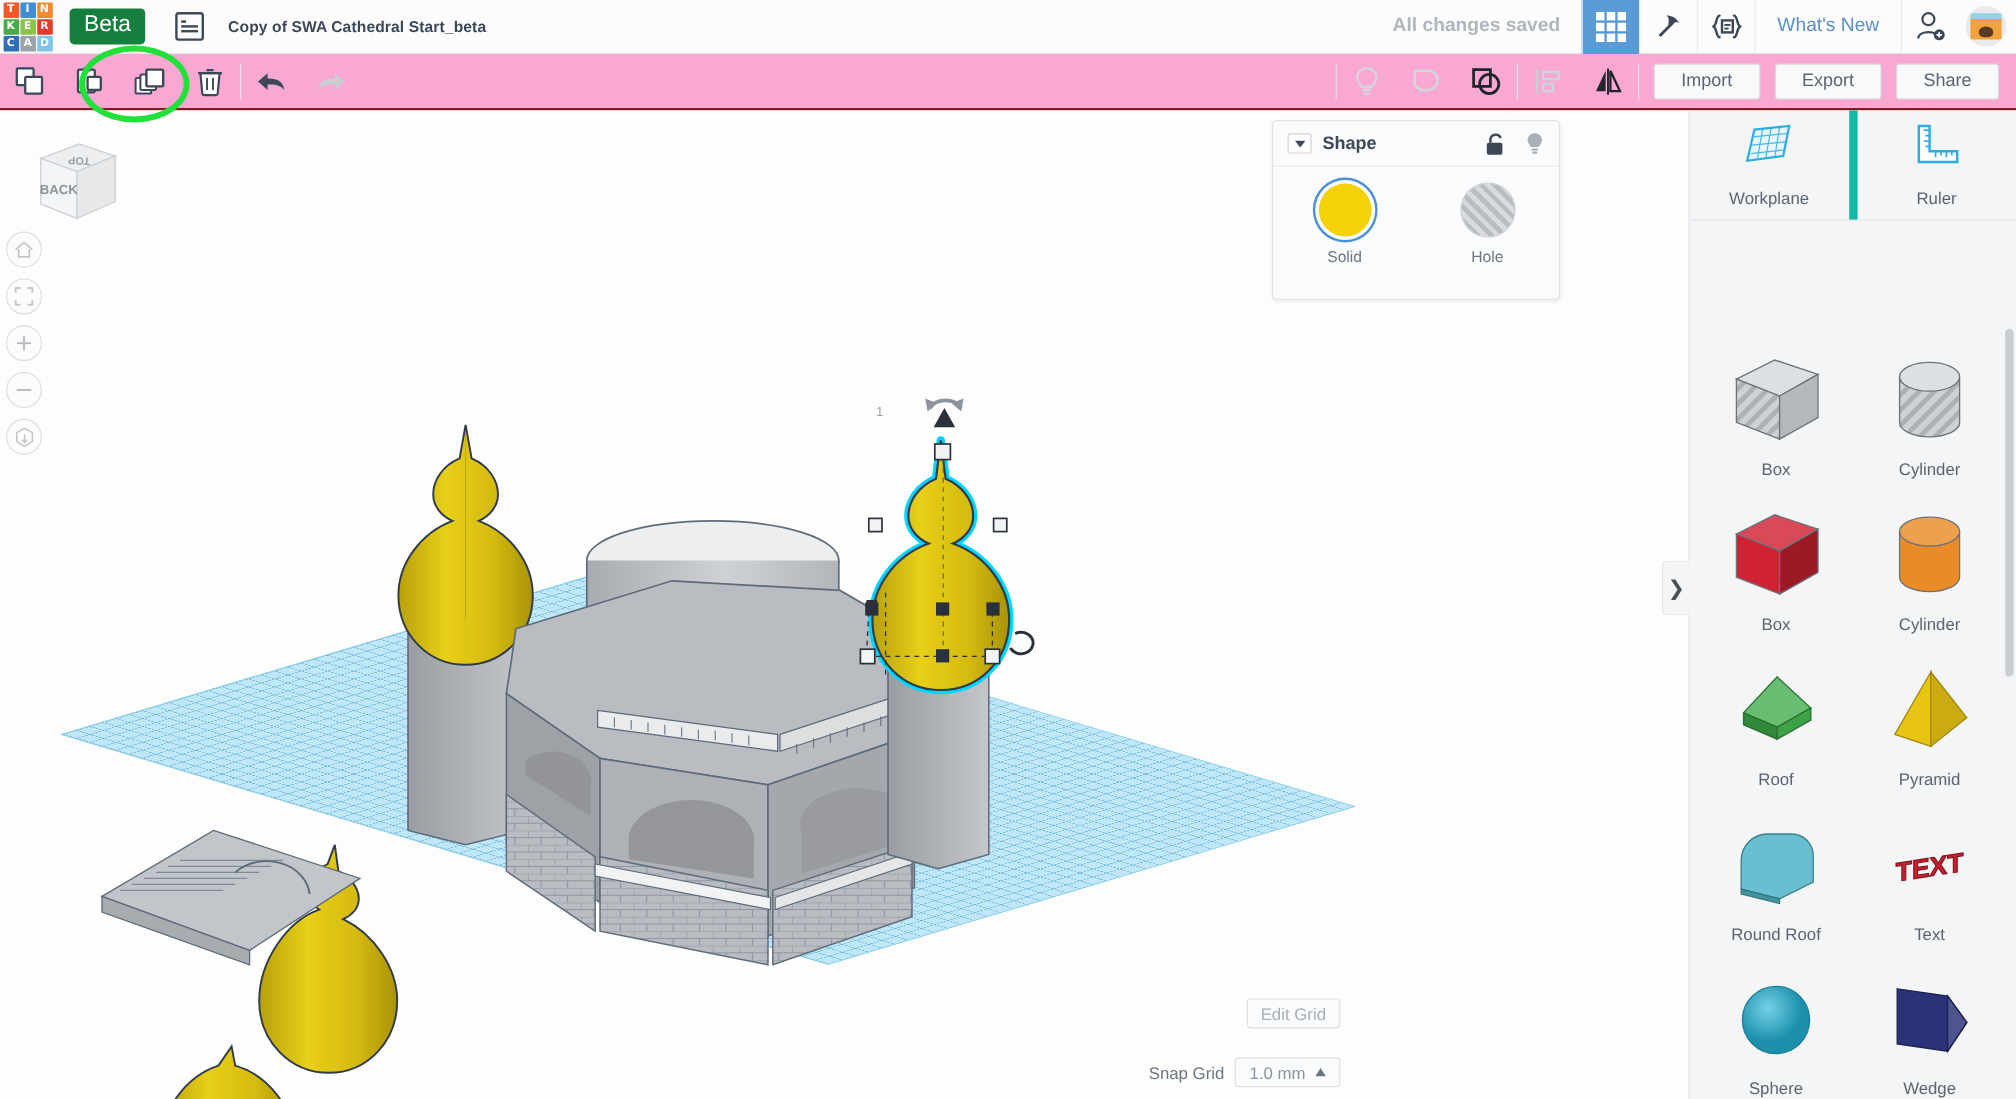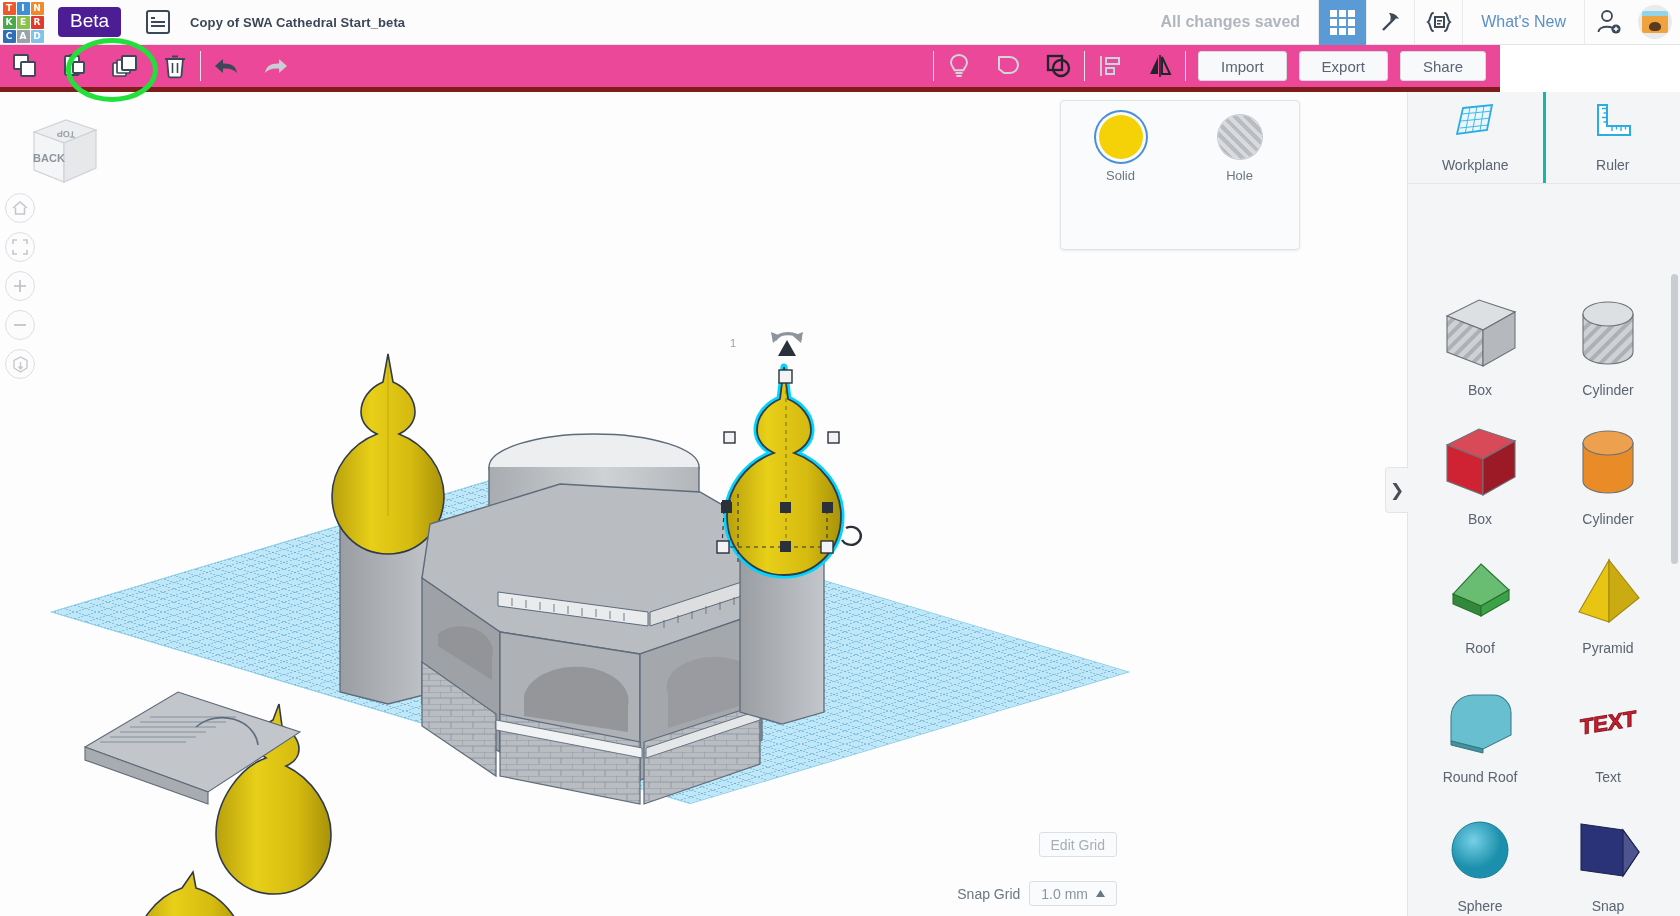--- a/index.html
+++ b/index.html
@@ -17,21 +17,21 @@
     display: flex; align-items: center;
   }
   .logo { width: 46px; height: 45px; display:flex; align-items:center; justify-content:center; }
   .logo-grid { display: grid; grid-template-columns: repeat(3, 13px); grid-template-rows: repeat(3, 13px); gap: 1px; }
   .logo-cell {
     font-size: 9px; font-weight: bold; color: #fff;
     display: flex; align-items: center; justify-content: center;
     font-family: "DejaVu Sans", sans-serif; border-radius: 1px;
   }
   .beta-badge {
-    margin-left: 12px; background: #4c1d95; color: #fff;
+    margin-left: 12px; background: #15803d; color: #fff;
     font-size: 19px; padding: 3px 12px 5px; border-radius: 4px;
     font-family: "Liberation Sans", sans-serif;
   }
   .doc-icon {
     margin-left: 25px; width: 24px; height: 24px;
     border: 2px solid #3c4858; border-radius: 3px;
     display:flex; flex-direction: column; justify-content:center; gap:2px; padding: 0 3px;
   }
   .doc-line { height: 2px; background: #3c4858; }
   .doc-line.short { width: 4px; }
@@ -62,22 +62,22 @@
     background: linear-gradient(#8fd4e8 0 22%, #f0a33c 22% 100%);
     position: relative;
   }
   .avatar-img:after {
     content:''; position:absolute; left: 7px; bottom: 2px; width: 12px; height: 9px;
     background: #5a3a20; border-radius: 50% 50% 40% 40%;
   }
 
   
   .toolbar {
-    position: absolute; top: 45px; left: 0; width: 1500px; height: 47px;
-    background: #ec4899; border-bottom: 5px solid #7f1d1d;
+    position: absolute; top: 45px; left: 0; width: 1680px; height: 47px;
+    background: #f9a8d4; border-bottom: 2px solid #7f1d1d;
     display: flex; align-items: center;
   }
   .tb-btn {
     width: 50px; height: 46px; display:flex; align-items:center; justify-content:center;
     cursor: pointer;
   }
   .tb-sep { width: 1px; height: 30px; background: #dfe1e4; }
   .tb-right { margin-left: auto; display:flex; align-items:center; height: 46px; }
   .btn-outline {
     height: 30px; padding: 0 22px; margin-left: 12px;
@@ -142,21 +142,21 @@
   
   .sidebar {
     position: absolute; top: 92px; right: 0; width: 273px; height: 824px;
     background: #f4f5f6; border-left: 1px solid #e3e5e8;
   }
   .sb-tools { display:flex; height: 92px; border-bottom: 1px solid #e3e5e8; }
   .sb-tool {
     flex: 1; display:flex; flex-direction: column; align-items:center; justify-content:center;
     gap: 20px; cursor: pointer;
   }
-  .sb-tool + .sb-tool { border-left: 3px solid #14b8a6; }
+  .sb-tool + .sb-tool { border-left: 7px solid #14b8a6; }
   .sb-tool-lab { font-size: 14px; color: #5a6472; }
   .sb-select {
     margin: 10px 12px; height: 54px; background: #fff; border: 1px solid #dcdfe2;
     border-radius: 3px; padding: 6px 12px; position: relative; cursor: pointer;
   }
   .sel-sup { font-size: 11px; color: #8b949e; }
   .sel-main { font-size: 17px; color: #3c4858; margin-top: 1px; }
   .sel-caret {
     position:absolute; right: 14px; top: 22px;
     border-left: 6px solid transparent; border-right: 6px solid transparent;
@@ -537,20 +537,38 @@
           <span>1.0 mm</span>
           <svg width="9" height="7" viewBox="0 0 9 7">
             <path d="M4.5 0 L9 7 H0Z" fill="#6b7683"></path>
           </svg>
         </span>
       </div>
     </div>
   </div>
 
   <div class="shape-panel">
+    <div class="sp-head">
+      <span class="sp-caret">
+        <svg width="9" height="6" viewBox="0 0 9 6">
+            <path d="M0 0 H9 L4.5 6Z" fill="#3c4858"></path>
+          </svg>
+      </span>
+      <span class="sp-title">Shape</span>
+      <span style="margin-left:auto; display:flex; gap:16px; align-items:center;">
+        <svg width="18" height="20" viewBox="0 0 18 20">
+          <rect x="2" y="9" width="13" height="10" rx="1.5" fill="#3c4858"></rect>
+          <path d="M5 9 V6 a4.5 4.5 0 0 1 8.6 -1" stroke="#3c4858" stroke-width="2" fill="none"></path>
+        </svg>
+        <svg width="16" height="20" viewBox="0 0 16 20">
+          <path d="M8 1 C4.4 1 2 3.6 2 6.6 C2 9.2 4 10.5 4.7 12.6 h6.6 C12 10.5 14 9.2 14 6.6 C14 3.6 11.6 1 8 1Z" fill="#aab0b7"></path>
+          <path d="M5.3 14.6 h5.4 M6 17.2 h4" stroke="#aab0b7" stroke-width="1.8"></path>
+        </svg>
+      </span>
+    </div>
     <div class="sp-body" id="shape-opts">
         <div class="sp-opt">
           <div class="swatch solid"></div>
           <div class="sp-lab">Solid</div>
         </div>
         <div class="sp-opt">
           <div class="swatch hole"></div>
           <div class="sp-lab">Hole</div>
         </div>
       </div>
@@ -665,20 +683,20 @@
               </defs>
       <circle cx="43" cy="40" r="28" fill="url(#rshape-sphere)" stroke="#187d96" stroke-width="1"></circle>
             </svg></div>
           <div class="shape-lab">Sphere</div>
         </div>
         <div class="shape-cell">
           <div><svg width="86" height="78" viewBox="0 0 86 78">
       <path d="M16 14 L58 20 L74 42 L58 66 L16 60Z" fill="#2b3378" stroke="#1c214e" stroke-width="1.1"></path>
       <path d="M58 20 L74 42 L58 66Z" fill="#4d548e" stroke="#1c214e" stroke-width="1.1"></path>
             </svg></div>
-          <div class="shape-lab">Snap</div>
+          <div class="shape-lab">Wedge</div>
         </div>
       </div>
     <div class="sb-scroll"></div>
   </div>
 
   <div class="annot-ellipse"></div>
 </div>
 
 </body></html>

